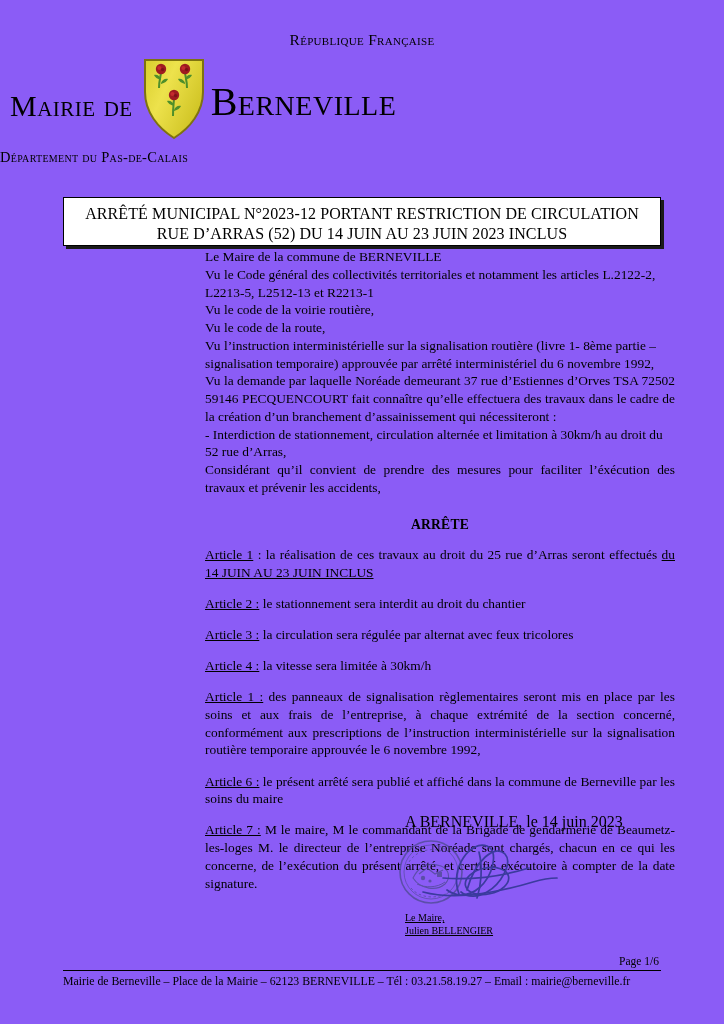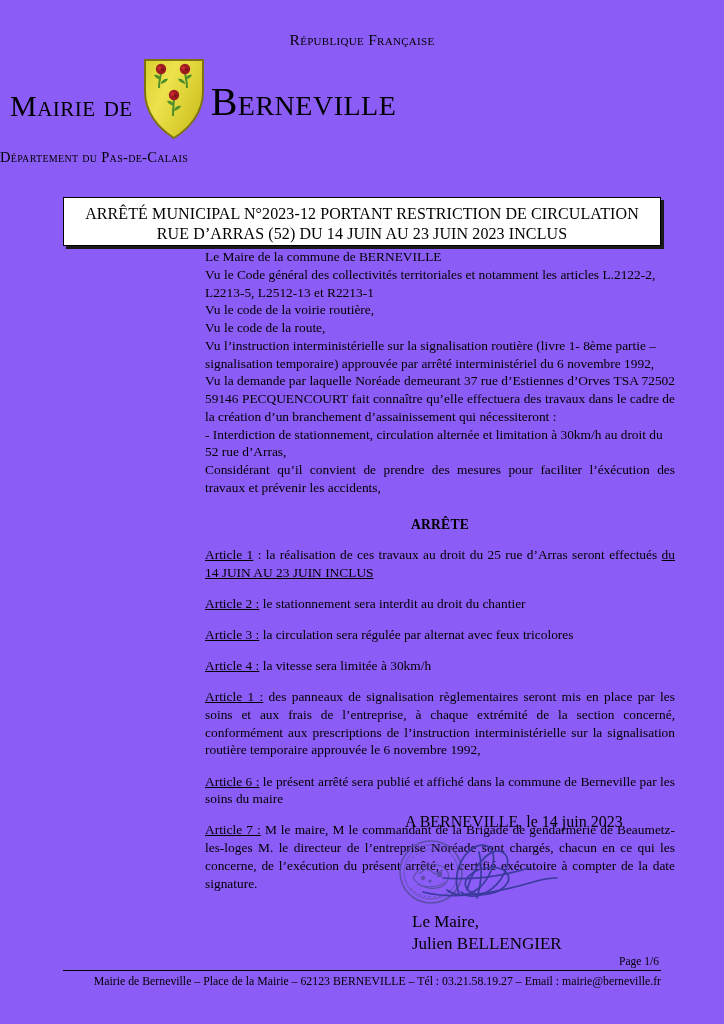--- a/index.html
+++ b/index.html
@@ -169,24 +169,25 @@
   .sign-art {
     position: absolute;
     top: 22px;
     left: 178px;
     width: 200px;
     height: 80px;
   }
   .sign-name {
     position: absolute;
     top: 99px;
-    left: 207px;
-    font-size: 17px;
+    left: 200px;
+    font-size: 10px;
     line-height: 1.32;
     white-space: nowrap;
+    text-decoration: underline;
   }
   .sign-name span { display: block; }
 
   
   .footer {
     position: absolute;
     left: 63px;
     top: 955px;
     width: 598px;
   }
@@ -196,21 +197,21 @@
     line-height: 1.2;
     padding-bottom: 1px;
     padding-right: 2px;
   }
   .footer-rule {
     border-top: 1px solid #000000;
     width: 100%;
     height: 0;
   }
   .footer-text {
-    text-align: right;
+    text-align: left;
     font-size: 11.8px;
     line-height: 1.3;
     padding-top: 3px;
     white-space: nowrap;
   }
 </style>
 </head>
 <body>
 
 <div class="page">

